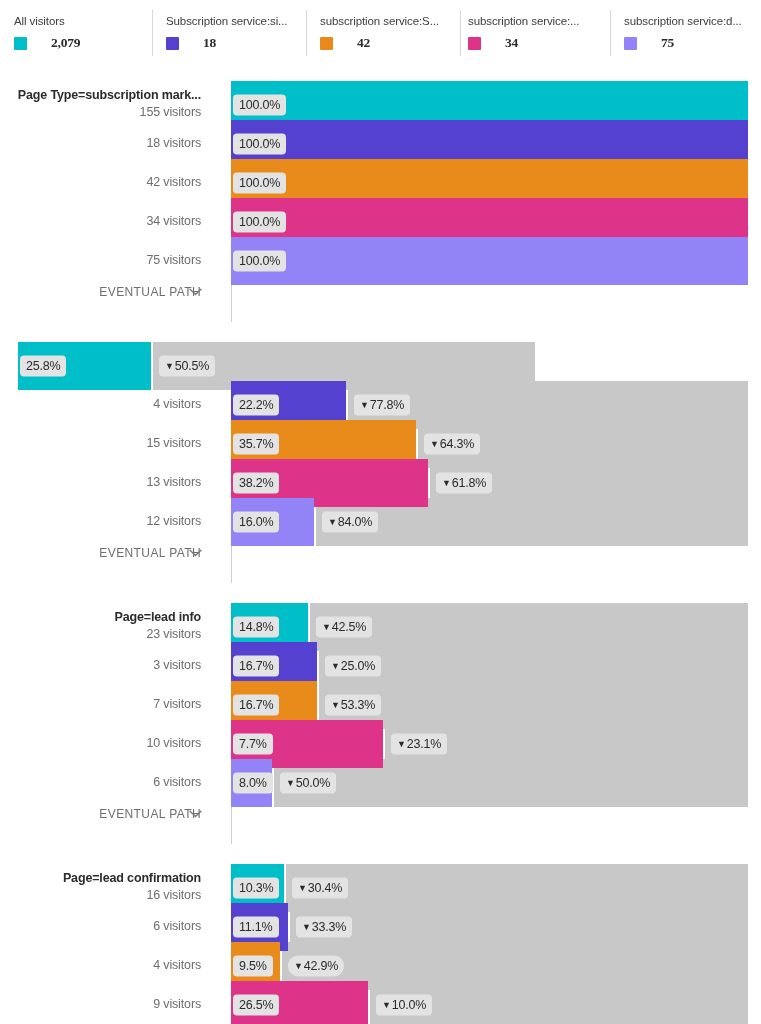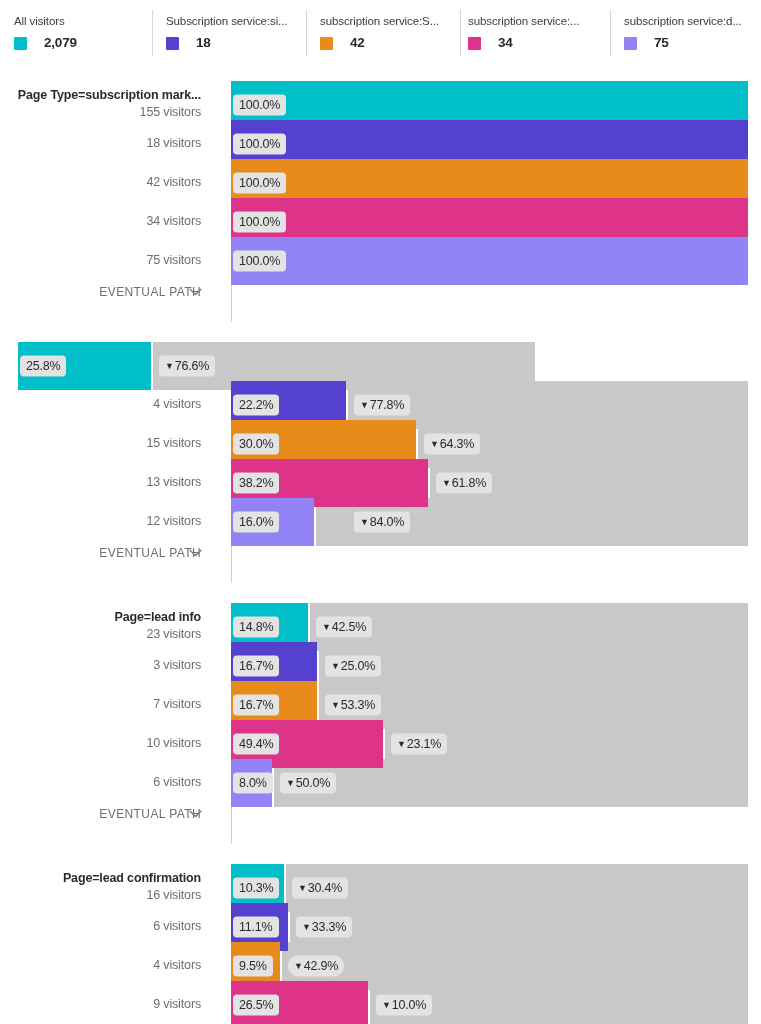--- a/index.html
+++ b/index.html
@@ -42,22 +42,23 @@
     color: #3c3c3c;
     line-height: 14px;
     white-space: nowrap;
     overflow: hidden;
     text-overflow: clip;
     margin-bottom: 7px;
     letter-spacing: -0.1px;
   }
   .legend-value-row {
     display: flex;
-    align-items: flex-end;
-    gap: 17px;
+    align-items: center;
+    gap: 24px;
+    font-family: Liberation Serif, serif;
   }
   .legend-swatch {
     width: 13px; height: 13px;
     border-radius: 1px;
     flex: 0 0 auto;
   }
   .legend-value {
     font-size: 13.5px;
     font-weight: bold;
     color: #2b2b2b;
@@ -281,42 +282,42 @@
       </div>
       <div class="group-tail"></div>
     </div>
     <div class="step-group">
       <div class="axis-line"></div>
       <div class="bar-row">
         <div class="bar-track">
           <div class="dropoff-track" style="left: 135px;"></div>
           <div class="bar-fill" style="width: 133px; background: rgb(0, 191, 200);"></div>
           <div class="pct-badge conv">25.8%</div>
-          <div class="pct-badge drop" style="left: 141px;"><span class="caret">▼</span><span>76.6%</span></div>
+          <div class="pct-badge drop" style="left: 141px;"><span class="caret">▼</span><span>50.5%</span></div>
         </div>
       </div>
       <div class="bar-row">
         <div class="row-labels no-title">
           <span class="row-sub">4 visitors</span>
         </div>
         <div class="bar-track">
           <div class="dropoff-track" style="left: 117px;"></div>
           <div class="bar-fill" style="width: 115px; background: rgb(84, 65, 207);"></div>
           <div class="pct-badge conv">22.2%</div>
           <div class="pct-badge drop" style="left: 123px;"><span class="caret">▼</span><span>77.8%</span></div>
         </div>
       </div>
       <div class="bar-row">
         <div class="row-labels no-title">
           <span class="row-sub">15 visitors</span>
         </div>
         <div class="bar-track">
           <div class="dropoff-track" style="left: 187px;"></div>
           <div class="bar-fill" style="width: 185px; background: rgb(233, 139, 27);"></div>
-          <div class="pct-badge conv">30.0%</div>
+          <div class="pct-badge conv">35.7%</div>
           <div class="pct-badge drop" style="left: 193px;"><span class="caret">▼</span><span>64.3%</span></div>
         </div>
       </div>
       <div class="bar-row">
         <div class="row-labels no-title">
           <span class="row-sub">13 visitors</span>
         </div>
         <div class="bar-track">
           <div class="dropoff-track" style="left: 199px;"></div>
           <div class="bar-fill" style="width: 197px; background: rgb(221, 51, 137);"></div>
@@ -325,21 +326,21 @@
         </div>
       </div>
       <div class="bar-row">
         <div class="row-labels no-title">
           <span class="row-sub">12 visitors</span>
         </div>
         <div class="bar-track">
           <div class="dropoff-track" style="left: 85px;"></div>
           <div class="bar-fill" style="width: 83px; background: rgb(146, 131, 246);"></div>
           <div class="pct-badge conv">16.0%</div>
-          <div class="pct-badge drop" style="left: 91px; margin-left: 32px;"><span class="caret">▼</span><span>84.0%</span></div>
+          <div class="pct-badge drop" style="left: 91px;"><span class="caret">▼</span><span>84.0%</span></div>
         </div>
       </div>
       <div class="eventual-row">
         <div class="eventual-label">EVENTUAL PATH</div>
         <span class="eventual-chev"><svg width="13" height="8" viewBox="0 0 13 8" aria-hidden="true">
             <path d="M1 1.3 L6.5 6.6 L12 1.3" fill="none" stroke="#7a7a7a" stroke-width="1.4" stroke-linecap="round" stroke-linejoin="round"></path>
           </svg></span>
         <div class="eventual-pad"></div>
       </div>
       <div class="group-tail"></div>
@@ -380,21 +381,21 @@
           <div class="pct-badge drop" style="left: 94px;"><span class="caret">▼</span><span>53.3%</span></div>
         </div>
       </div>
       <div class="bar-row">
         <div class="row-labels no-title">
           <span class="row-sub">10 visitors</span>
         </div>
         <div class="bar-track">
           <div class="dropoff-track" style="left: 154px;"></div>
           <div class="bar-fill" style="width: 152px; background: rgb(221, 51, 137);"></div>
-          <div class="pct-badge conv">49.4%</div>
+          <div class="pct-badge conv">7.7%</div>
           <div class="pct-badge drop" style="left: 160px;"><span class="caret">▼</span><span>23.1%</span></div>
         </div>
       </div>
       <div class="bar-row">
         <div class="row-labels no-title">
           <span class="row-sub">6 visitors</span>
         </div>
         <div class="bar-track">
           <div class="dropoff-track" style="left: 43px;"></div>
           <div class="bar-fill" style="width: 41px; background: rgb(146, 131, 246);"></div>

